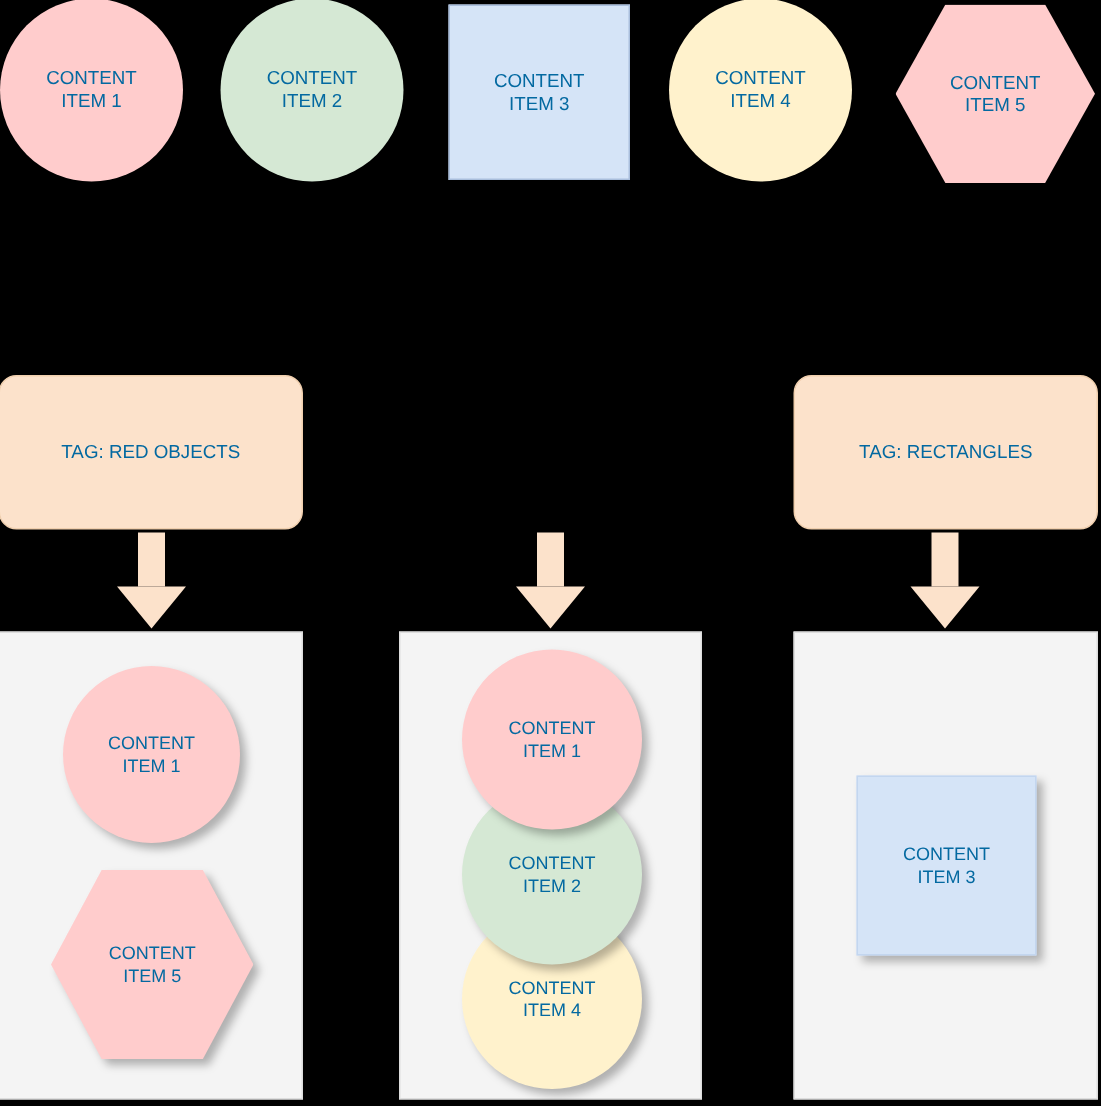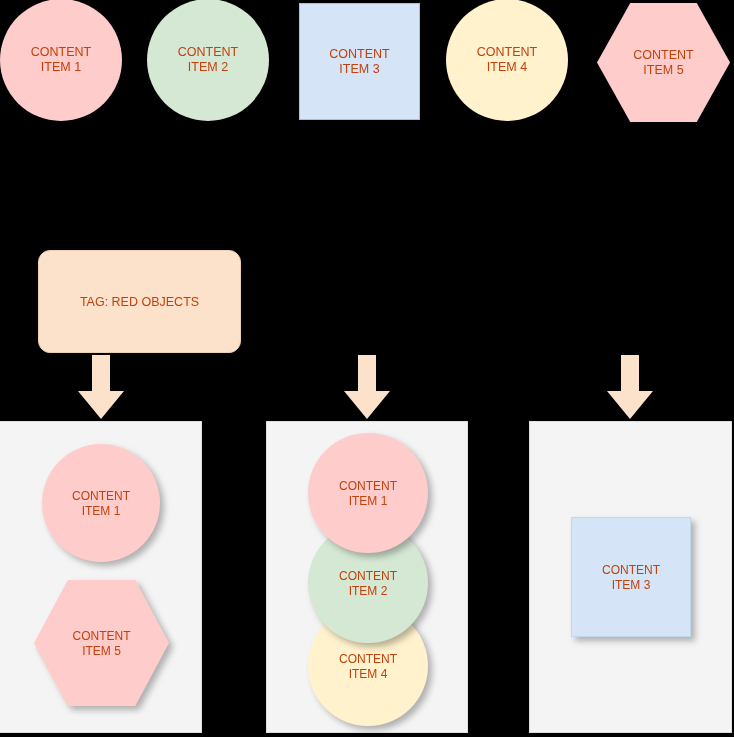--- a/index.html
+++ b/index.html
@@ -16,21 +16,21 @@
     font-family: "Liberation Sans", sans-serif;
   }
 
   
   .lbl {
     position: absolute;
     left: 0; right: 0;
     top: 50%;
     transform: translateY(-50%);
     text-align: center;
-    color: #c2410c;
+    color: #0369a1;
     font-size: 12.5px;
     line-height: 15px;
     white-space: pre-line;
     pointer-events: none;
   }
   .lbl.sm { font-size: 12px; line-height: 14.5px; }
 
   
   .shape { position: absolute; }
 
@@ -113,25 +113,28 @@
     <div class="lbl">CONTENT
 ITEM 4</div>
   </div>
 
   <div class="shape hex-wrap" style="left:597px; top:3px; width:133px; height:119px;">
     <div class="hex-fill" style="background:#FFCCCC;"></div>
     <div class="lbl">CONTENT
 ITEM 5</div>
   </div>
 
-  <div class="tagbox" style="left:-1px; top:250px; width:203px; height:103px;margin-left:39px;">
+  <div class="tagbox" style="left:-1px; top:250px; width:203px; height:103px;">
     <div class="lbl">TAG: RED OBJECTS</div>
   </div>
 
 
+  <div class="tagbox" style="left:529px; top:250px; width:203px; height:103px;">
+    <div class="lbl">TAG: RECTANGLES</div>
+  </div>
 
   <div class="arrow" style="left:78px; top:355px; width:46px; height:64px;">
     <div class="shaft"></div>
     <div class="head"></div>
   </div>
 
   <div class="arrow" style="left:344px; top:355px; width:46px; height:64px;">
     <div class="shaft"></div>
     <div class="head"></div>
   </div>

